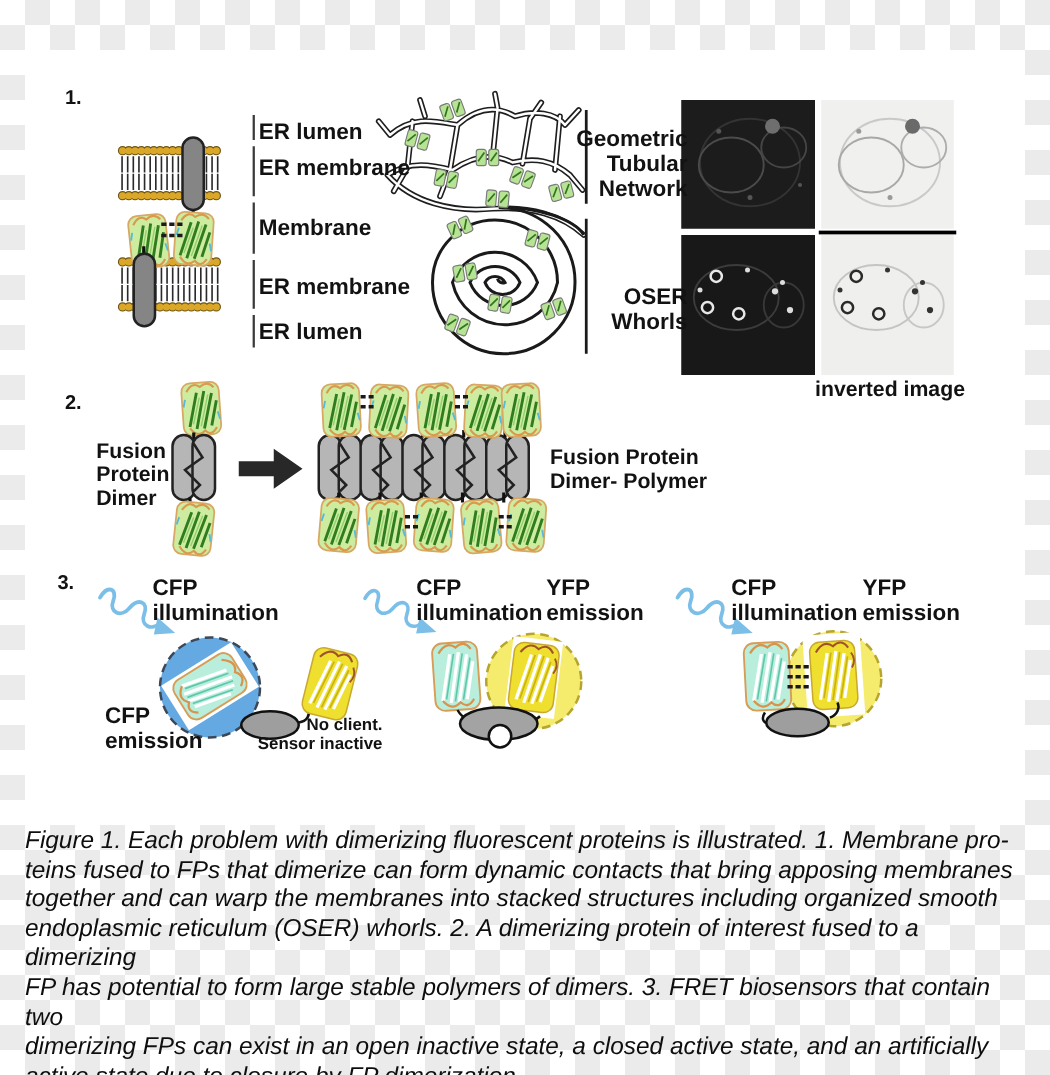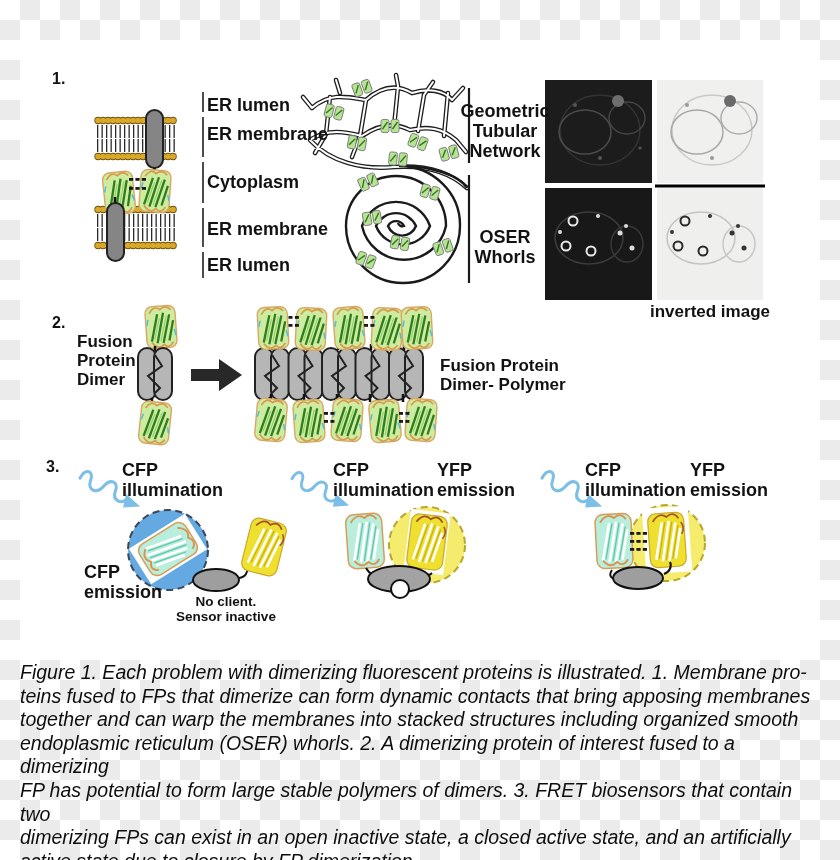--- a/index.html
+++ b/index.html
@@ -8,21 +8,21 @@
     background-image:conic-gradient(#ebebeb 0 25%,#ffffff 0 50%,#ebebeb 0 75%,#ffffff 0);
     background-size:40px 40px;
     font-family:"Liberation Sans",sans-serif;}
   .panel{position:absolute;left:20px;top:40px;width:800px;height:620px;background:#ffffff}
   svg.art{position:absolute;left:0;top:0}
   .lbl{position:absolute;font-weight:bold;color:#121212;white-space:pre-line;line-height:1.12}
   .fs16{font-size:16px}
   .fs14{font-size:18px}
   .fs145{font-size:17px}
   .fs135{font-size:13.5px}
-  .ctr{text-align:center}
+  .ctr{text-align:right}
   .caption{position:absolute;left:20px;top:661px;width:806px;font-style:italic;
     font-size:19.5px;line-height:23.6px;color:#0e0e0e;white-space:pre-line;
     font-family:"Liberation Sans",sans-serif}
   .tube-o{stroke:#1e1e1e;stroke-width:4.6;fill:none;stroke-linecap:round}
   .tube-i{stroke:#ffffff;stroke-width:2;fill:none;stroke-linecap:round}
   .whorl{stroke:#1a1a1a;stroke-width:2.4;fill:none}
 </style>
 </head>
 <body>
 
@@ -252,43 +252,43 @@
       <use href="#ddr" transform="translate(630,548)"></use>
       <path d="M612,570 C608,576 612,580 617,578" stroke="#111" stroke-width="2" fill="none"></path>
       <path d="M664,574 C670,572 672,566 670,562" stroke="#111" stroke-width="2" fill="none"></path>
       <ellipse cx="638" cy="578" rx="25" ry="11" fill="#9e9e9e" stroke="#111" stroke-width="2"></ellipse>
     </g>
   </svg>
 
   <div class="lbl fs16" style="left:52px;top:70px">1.</div>
   <div class="lbl fs14" style="left:207px;top:95px">ER lumen</div>
   <div class="lbl fs14" style="left:207px;top:124px">ER membrane</div>
-  <div class="lbl fs14" style="left:207px;top:172px">Cytoplasm</div>
+  <div class="lbl fs14" style="left:207px;top:172px">Membrane</div>
   <div class="lbl fs14" style="left:207px;top:219px">ER membrane</div>
   <div class="lbl fs14" style="left:207px;top:255px">ER lumen</div>
   <div class="lbl fs14 ctr" style="left:460px;top:101px;width:90px">Geometric
 Tubular
 Network</div>
   <div class="lbl fs14 ctr" style="left:460px;top:227px;width:90px">OSER
 Whorls</div>
   <div class="lbl fs145 ctr" style="left:648px;top:302px;width:124px">inverted image</div>
 
   <div class="lbl fs16" style="left:52px;top:314px">2.</div>
-  <div class="lbl fs145" style="left:77px;top:332px">Fusion
+  <div class="lbl fs145" style="left:77px;top:351px">Fusion
 Protein
 Dimer</div>
   <div class="lbl fs145" style="left:440px;top:356px">Fusion Protein
 Dimer- Polymer</div>
 
   <div class="lbl fs16" style="left:46px;top:458px">3.</div>
   <div class="lbl fs14" style="left:122px;top:460px">CFP
 illumination</div>
   <div class="lbl fs14" style="left:84px;top:562px">CFP
 emission</div>
-  <div class="lbl fs135 ctr" style="left:146px;top:594px;width:160px">No client.
+  <div class="lbl fs135 ctr" style="left:146px;top:572px;width:160px">No client.
 Sensor inactive</div>
   <div class="lbl fs14" style="left:333px;top:460px">CFP
 illumination</div>
   <div class="lbl fs14" style="left:437px;top:460px">YFP
 emission</div>
   <div class="lbl fs14" style="left:585px;top:460px">CFP
 illumination</div>
   <div class="lbl fs14" style="left:690px;top:460px">YFP
 emission</div>
 

